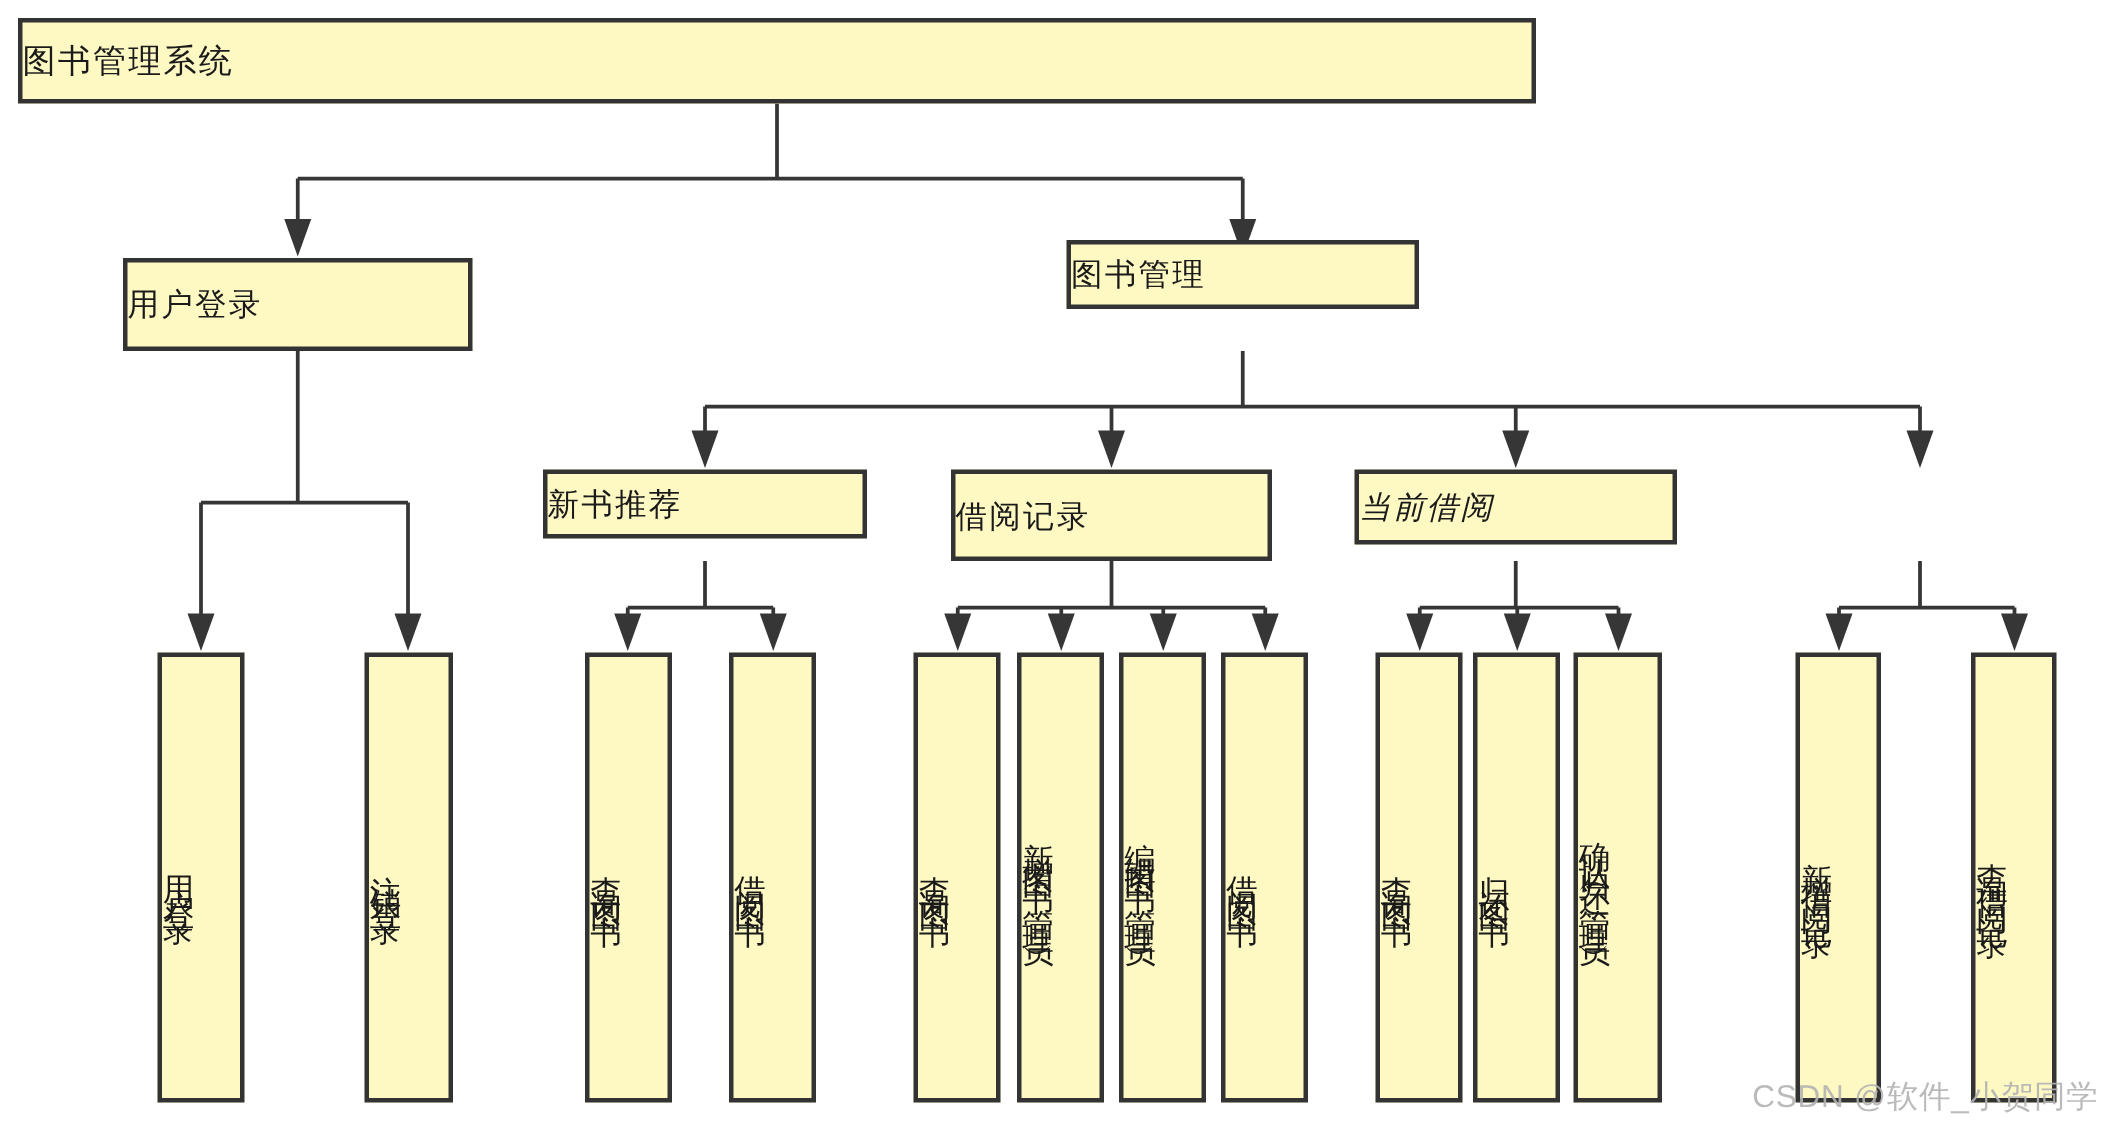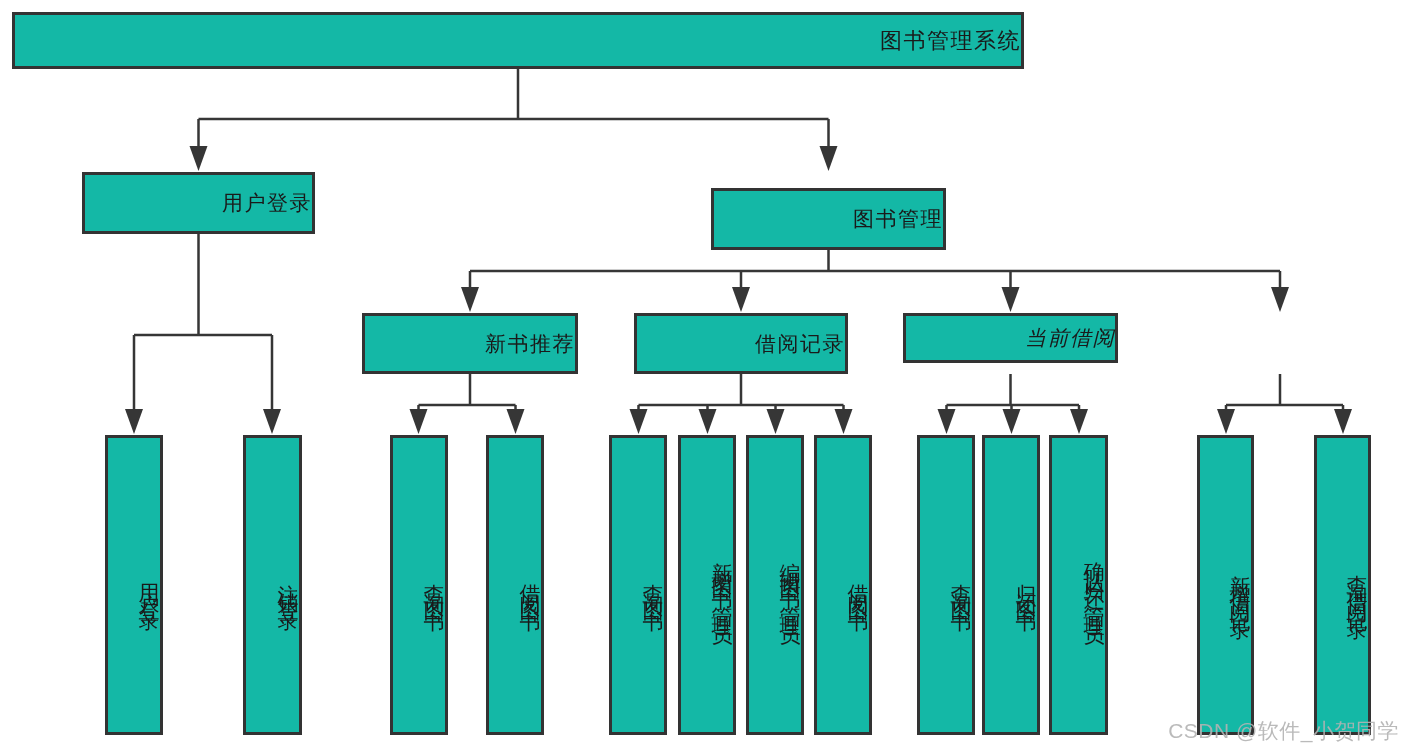--- a/index.html
+++ b/index.html
@@ -3,22 +3,22 @@
 <meta charset="utf-8">
 <style>
   html, body { margin:0; padding:0; background:#ffffff; }
   .canvas {
     position:relative; width:1405px; height:747px; background:var(--background,#ffffff);
     font-family:"Liberation Sans","DejaVu Sans",sans-serif; overflow:hidden;
   }
   svg.connectors { position:absolute; left:0; top:0; z-index:1; }
   .node {
     position:absolute; box-sizing:border-box; z-index:2;
-    border:3px solid var(--box-border,#333333); background:#14b8a6;
-    display:flex; align-items:center; justify-content:flex-end;
+    border:3px solid var(--box-border,#333333); background:#fef9c3;
+    display:flex; align-items:center; justify-content:flex-start;
     color:var(--text,#1a1a1a);
   }
   .hbox { font-size:21px; letter-spacing:1.5px; }
   .hbox.root { font-size:22px; }
   .vbox .vtext {
     writing-mode:vertical-rl; text-orientation:mixed;
     font-size:21px; line-height:1; letter-spacing:9px;
     white-space:nowrap;
   }
   .watermark {
@@ -72,25 +72,25 @@
     </g>
   </svg>
 
   <div class="node hbox root" style="left:12px; top:12px; width:1012px; height:57px;">
     <span>图书管理系统</span>
   </div>
 
   <div class="node hbox" style="left:82px; top:172px; width:233px; height:62px;">
     <span>用户登录</span>
   </div>
-  <div class="node hbox" style="left:711px; top:188px; width:235px; height:62px;">
+  <div class="node hbox" style="left:711px; top:160px; width:235px; height:46px;">
     <span>图书管理</span>
   </div>
 
-  <div class="node hbox" style="left:362px; top:313px; width:216px; height:61px;">
+  <div class="node hbox" style="left:362px; top:313px; width:216px; height:46px;">
     <span>新书推荐</span>
   </div>
   <div class="node hbox" style="left:634px; top:313px; width:214px; height:61px;">
     <span>借阅记录</span>
   </div>
   <div class="node hbox" style="left:903px; top:313px; width:215px; height:50px;font-style:italic;">
     <span>当前借阅</span>
   </div>
 
   <div class="node vbox" style="left:105px; top:435px; width:58px; height:300px;">

